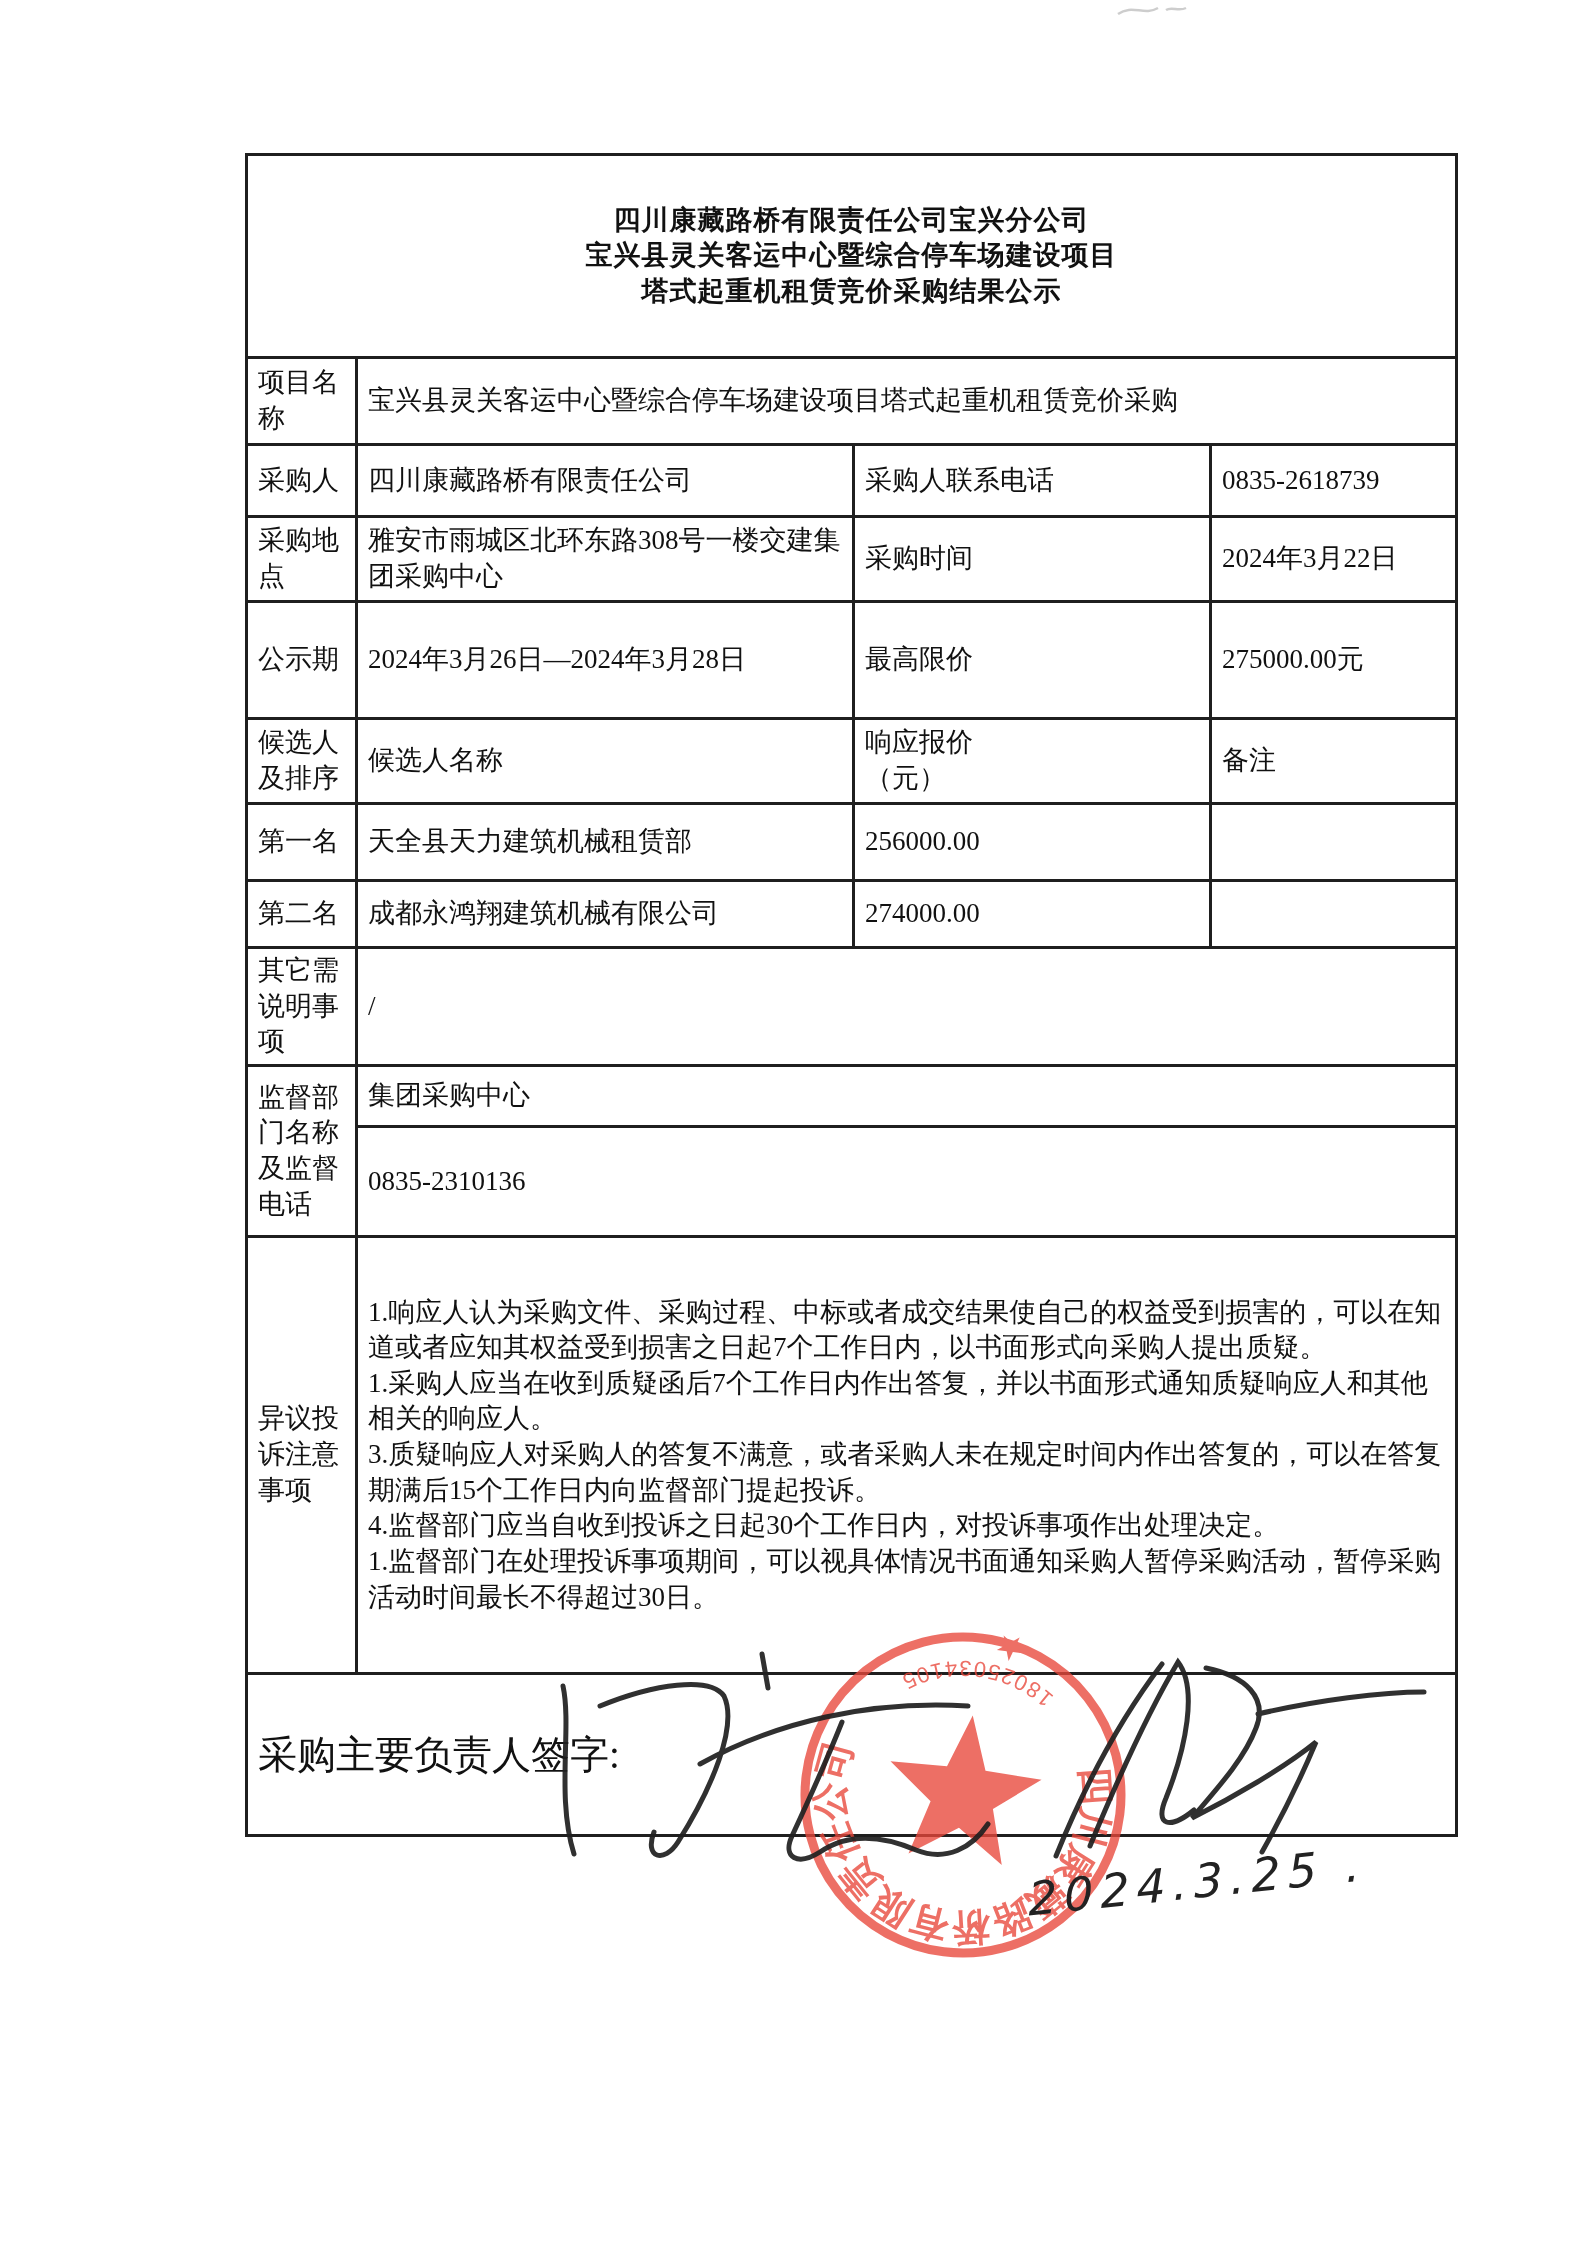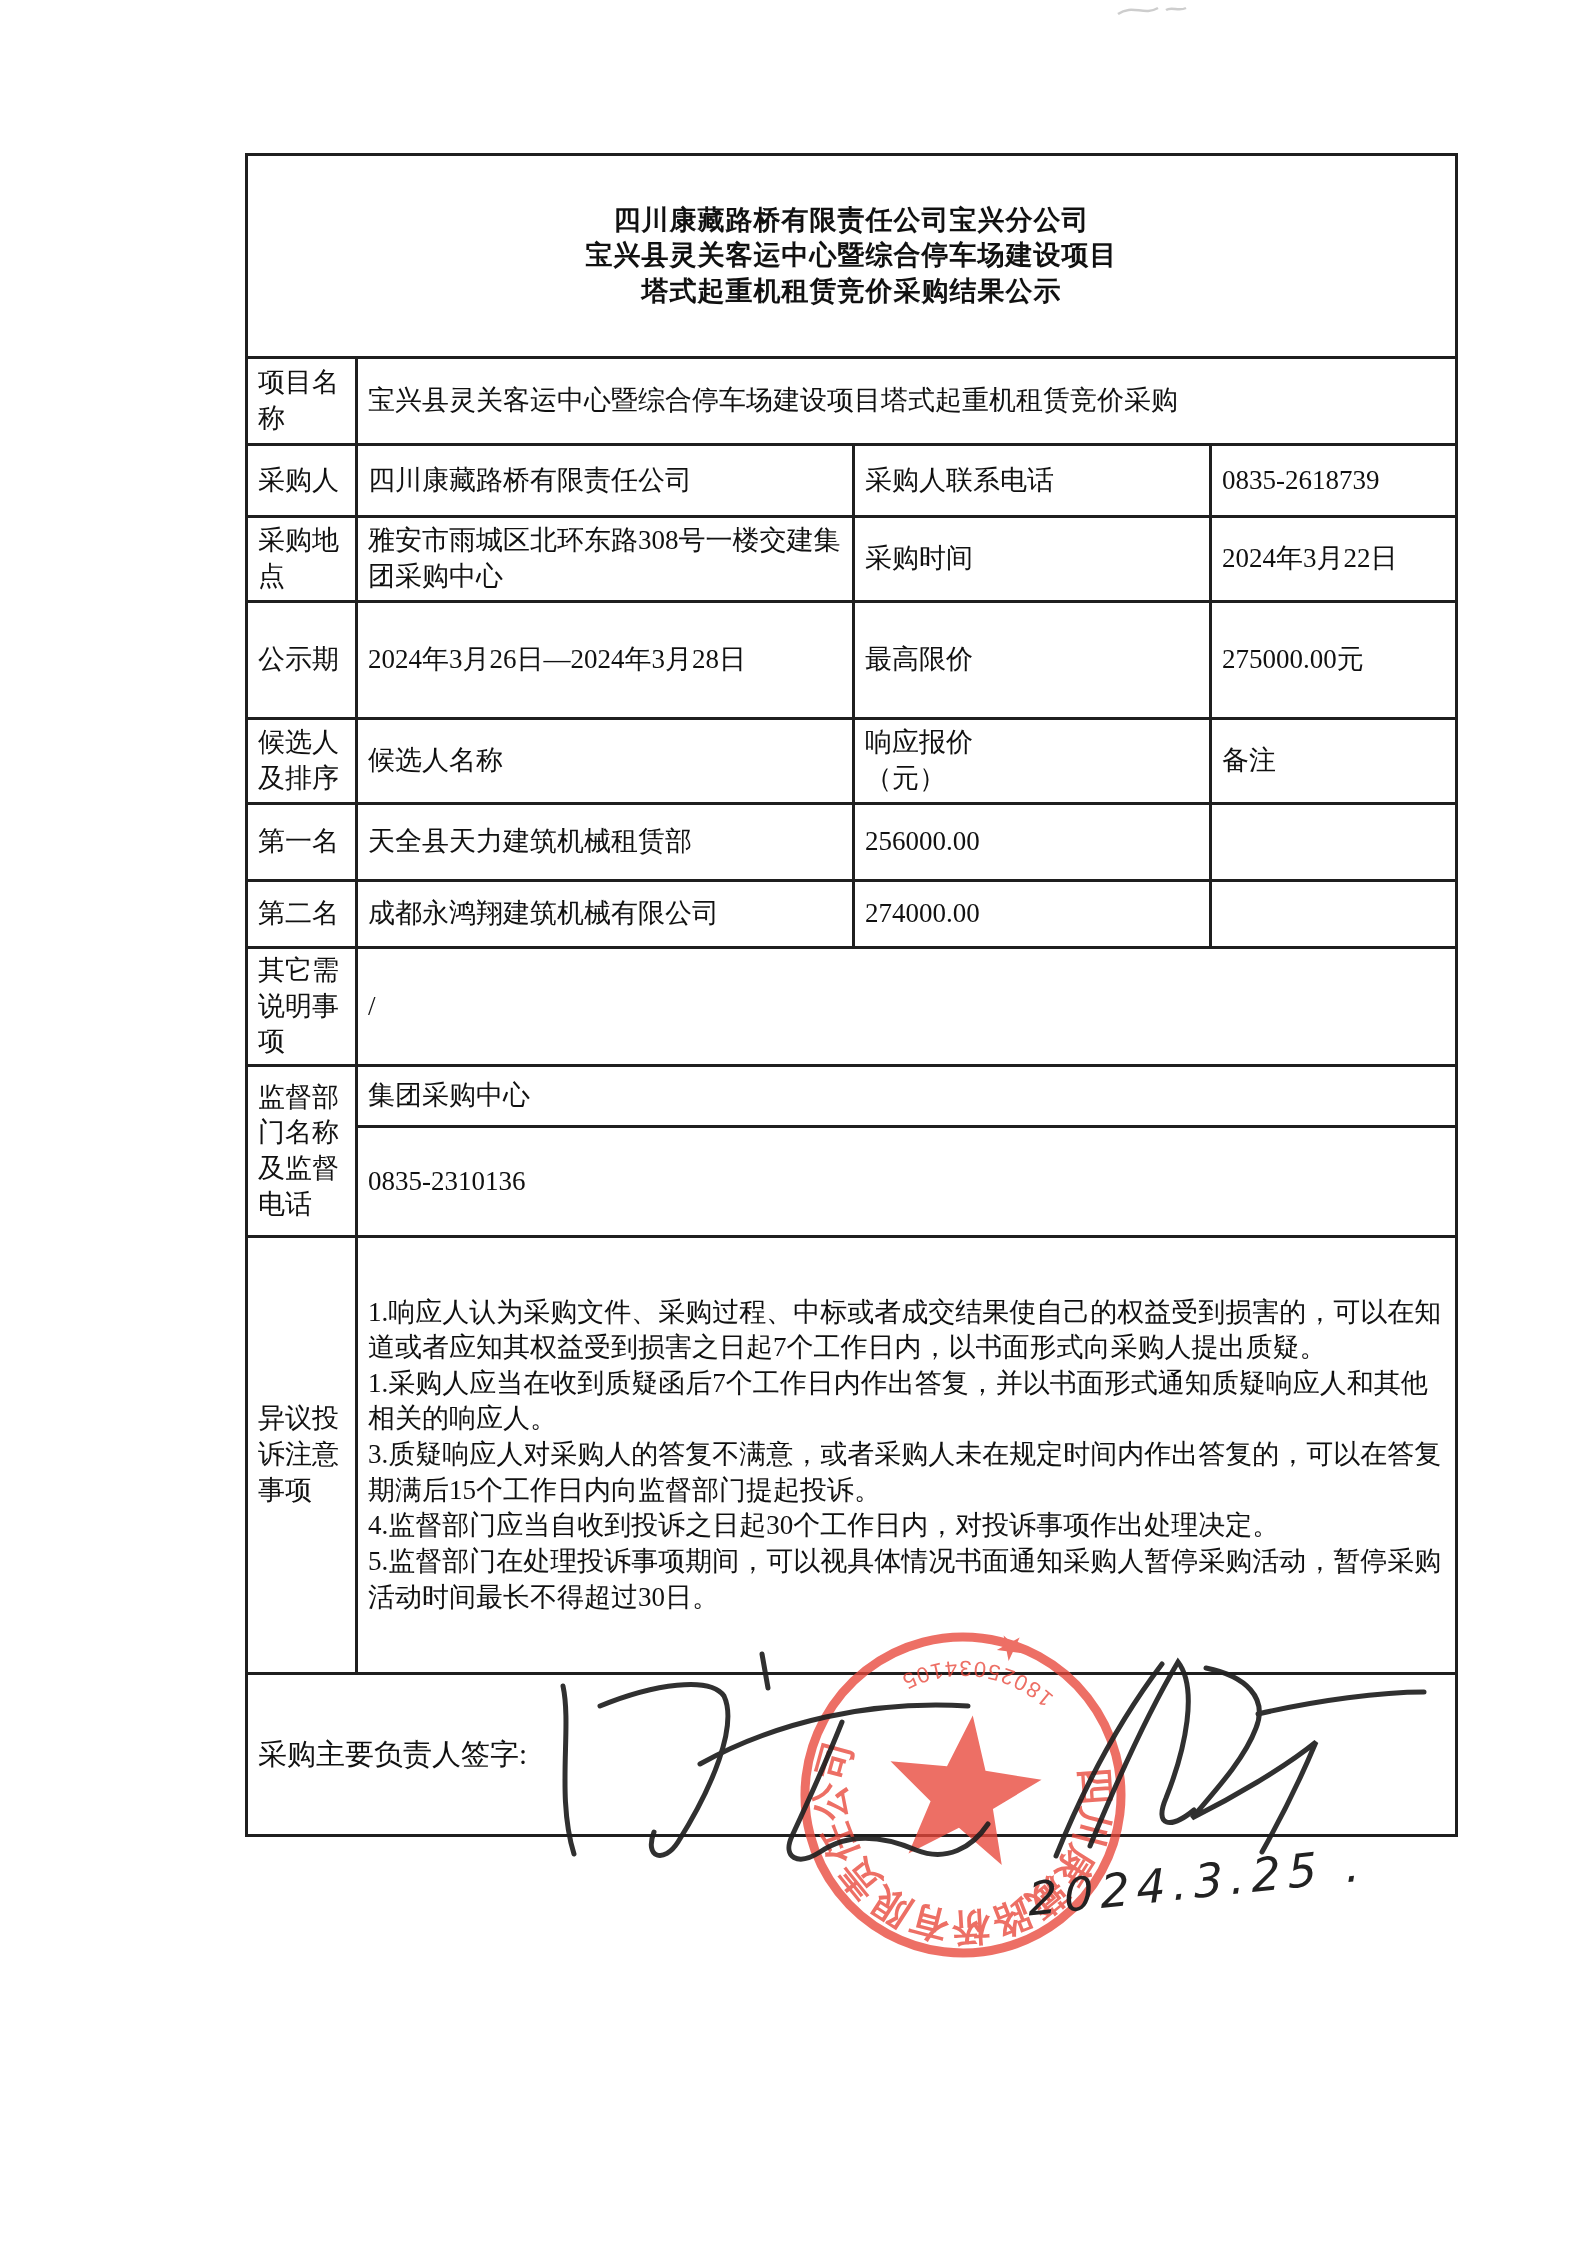--- a/index.html
+++ b/index.html
@@ -10,21 +10,21 @@
                padding:4px 10px;word-break:break-all;}
   td.title-cell{text-align:center;font-weight:bold;font-size:34px;line-height:50px;
                 font-family:"Liberation Sans","DejaVu Sans",sans-serif;letter-spacing:1px;}
   td.lbl{padding-left:8px;padding-right:4px;}
   td.lbl-center{text-align:left;padding-left:4px;padding-right:4px;}
   td.val-left{padding-left:12px;}
   td.center{text-align:left;}
   .two-line{line-height:1.35;}
   td.notice-cell{padding:14px 18px;line-height:1.28;}
   .sign-row-cell{position:relative;padding-left:12px;}
-  .sign-label{font-size:29px;}
+  .sign-label{font-size:39px;}
   .overlay{position:absolute;left:0;top:0;width:1587px;height:2244px;pointer-events:none;}
 </style>
 </head>
 <body>
 
 <div class="page">
 
   <table class="doc">
     <colgroup>
         <col style="width:110px">
@@ -105,21 +105,21 @@
       <td colspan="3" class="center">0835-2310136</td>
     </tr>
 
     <tr style="height:437px">
       <td class="lbl">异议投诉注意事项</td>
       <td colspan="3" class="notice-cell">
         <div>1.响应人认为采购文件、采购过程、中标或者成交结果使自己的权益受到损害的，可以在知道或者应知其权益受到损害之日起7个工作日内，以书面形式向采购人提出质疑。</div>
         <div>1.采购人应当在收到质疑函后7个工作日内作出答复，并以书面形式通知质疑响应人和其他相关的响应人。</div>
         <div>3.质疑响应人对采购人的答复不满意，或者采购人未在规定时间内作出答复的，可以在答复期满后15个工作日内向监督部门提起投诉。</div>
         <div>4.监督部门应当自收到投诉之日起30个工作日内，对投诉事项作出处理决定。</div>
-        <div>5.监督部门在处理投诉事项期间，可以视具体情况书面通知采购人暂停采购活动，暂停采购活动时间最长不得超过30日。</div>
+        <div>1.监督部门在处理投诉事项期间，可以视具体情况书面通知采购人暂停采购活动，暂停采购活动时间最长不得超过30日。</div>
       </td>
     </tr>
 
     <tr style="height:162px">
       <td colspan="4" class="sign-row-cell">
         <span class="sign-label">采购主要负责人签字:</span>
       </td>
     </tr>
   </tbody>
     </table>

